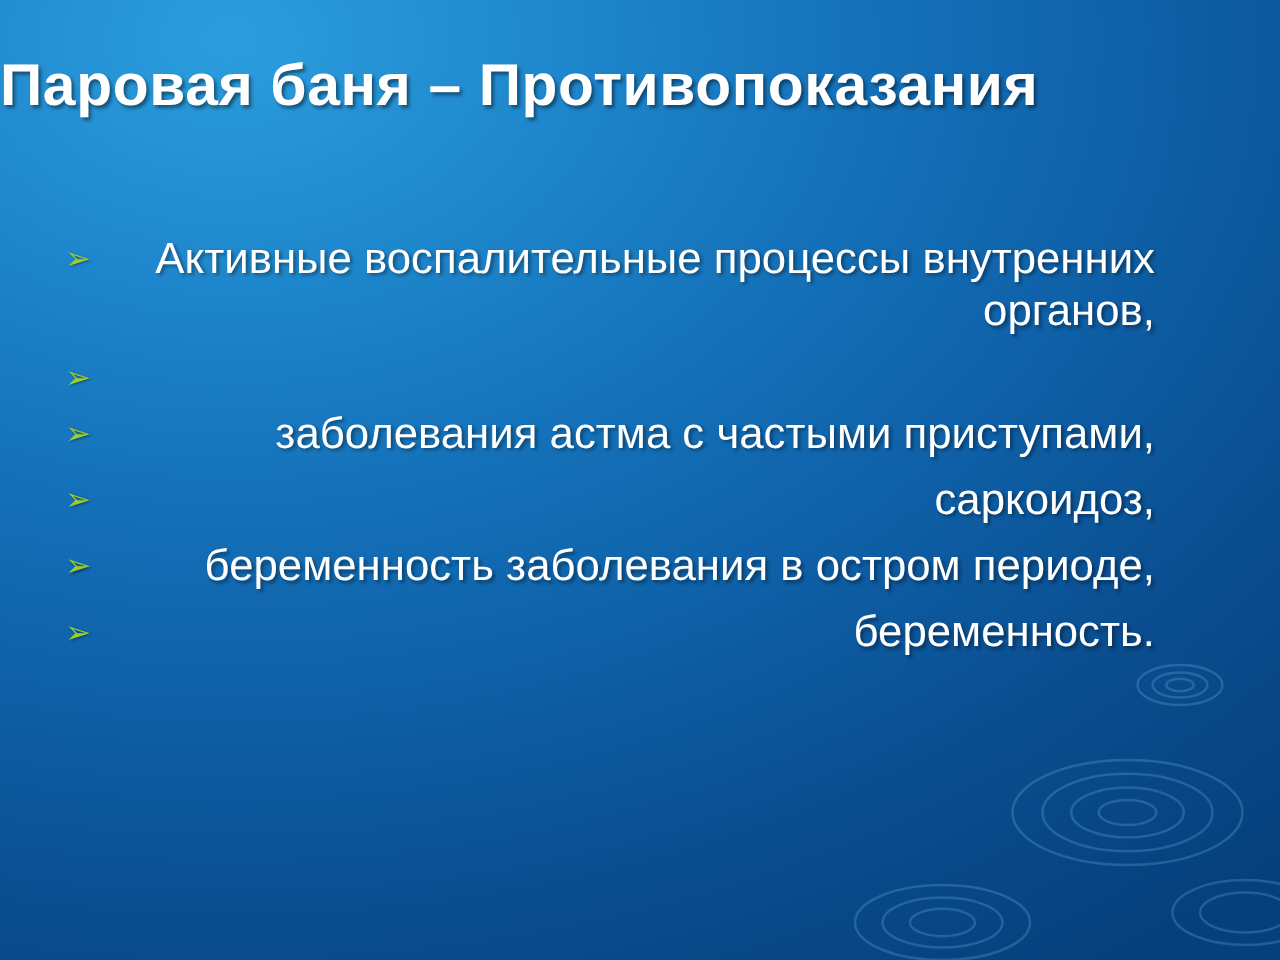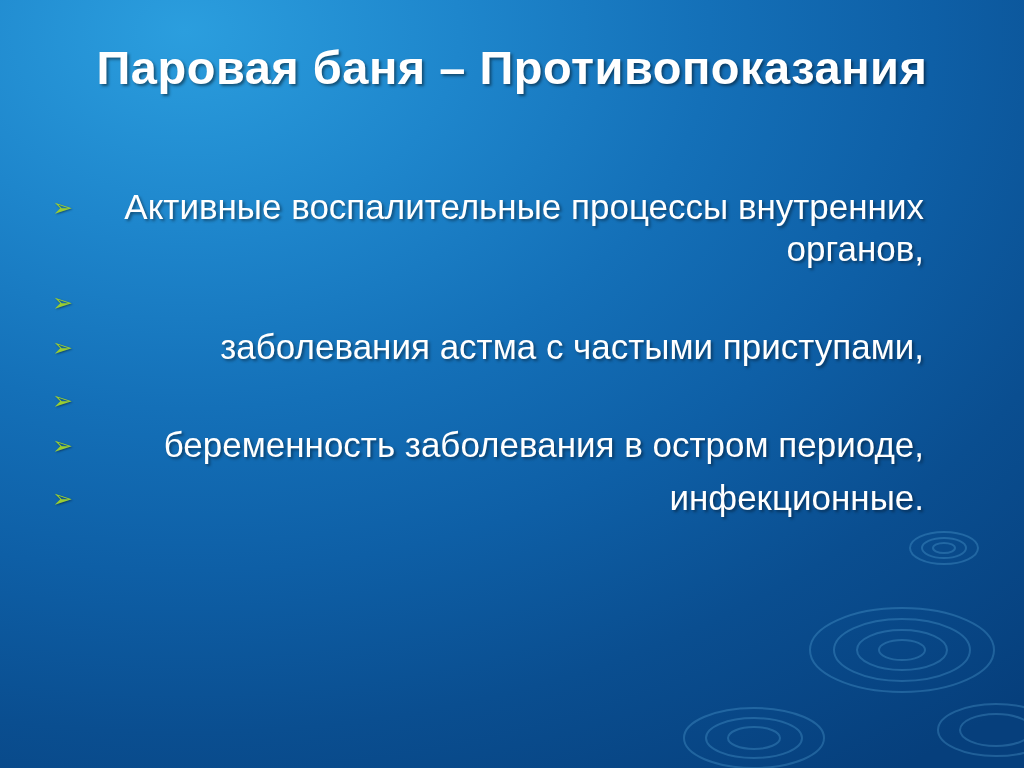--- a/index.html
+++ b/index.html
@@ -28,21 +28,21 @@
     width: 520px;
     height: 330px;
     pointer-events: none;
     opacity: 0.55;
   }
   .title {
     position: absolute;
     top: 38px;
     left: 0;
     width: 1024px;
-    text-align: center;
+    text-align: left;
     color: #ffffff;
     font-size: 47px;
     font-weight: bold;
     line-height: 1.28;
     letter-spacing: 0.5px;
     text-shadow: 2px 2px 3px rgba(0,0,0,0.45);
   }
   .body-list {
     position: absolute;
     top: 186px;
@@ -109,26 +109,27 @@
       <span class="bullet-marker">➢</span>
     </div>
 
     <div class="bullet-row">
       <span class="bullet-marker">➢</span>
       <span class="bullet-text">заболевания астма с частыми приступами,</span>
     </div>
 
     <div class="bullet-row">
       <span class="bullet-marker">➢</span>
+      <span class="bullet-text">саркоидоз,</span>
     </div>
 
     <div class="bullet-row">
       <span class="bullet-marker">➢</span>
       <span class="bullet-text">беременность заболевания в остром периоде,</span>
     </div>
 
     <div class="bullet-row">
       <span class="bullet-marker">➢</span>
-      <span class="bullet-text">инфекционные.</span>
+      <span class="bullet-text">беременность.</span>
     </div>
 
   </div>
 </div>
 
 </body></html>

